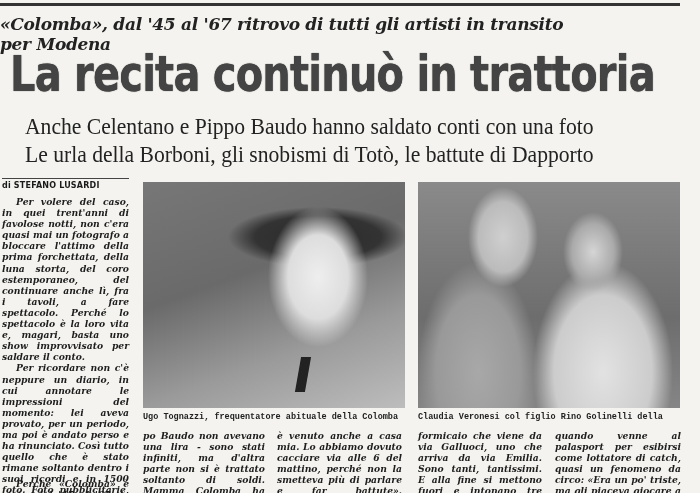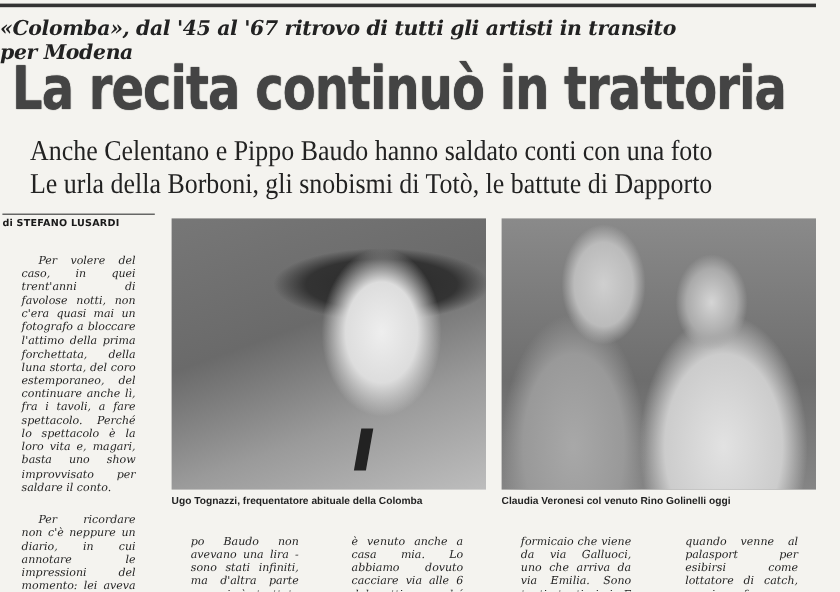--- a/index.html
+++ b/index.html
@@ -33,40 +33,40 @@
 
   .byline-rule { position:absolute; left:2px; top:178px; width:127px; height:1px; background:#444; }
   .byline {
     position:absolute; left:2px; top:181px; width:127px; 
     font-family:"DejaVu Sans", sans-serif; font-size:8px; font-weight:bold; letter-spacing:0.2px;
   }
   .col {
     position:absolute; font-family:"DejaVu Serif", serif; font-style:italic;
     font-size:9.2px; line-height:11.1px; text-align:justify; color:#1d1d1d;
   }
-  .col p { margin:16px; text-indent:14px; }
+  .col p { margin:0; text-indent:14px;font-weight:bold; }
   .col1a { left:2px; top:196px; width:127px; }
   .col1b { left:2px; top:478px; width:127px; }
 
   .photo { position:absolute; overflow:hidden; }
   .photo1 { left:143px; top:182px; width:262px; height:226px;
     background: radial-gradient(ellipse 50px 70px at 175px 95px, #eee 0%, #ddd 60%, rgba(0,0,0,0) 100%),
                 radial-gradient(ellipse 90px 30px at 175px 55px, #2a2a2a 0%, #333 70%, rgba(0,0,0,0) 100%),
                 linear-gradient(160deg, #777 0%, #6a6a6a 40%, #9a9a9a 70%, #bdbdbd 100%);
   }
   .photo2 { left:418px; top:182px; width:262px; height:226px;
     background: radial-gradient(ellipse 35px 50px at 85px 55px, #cfcfcf 0%, #bbb 70%, rgba(0,0,0,0) 100%),
                 radial-gradient(ellipse 30px 40px at 175px 70px, #d5d5d5 0%, #aaa 70%, rgba(0,0,0,0) 100%),
                 radial-gradient(ellipse 60px 110px at 60px 190px, #a8a8a8 0%, #999 70%, rgba(0,0,0,0) 100%),
                 radial-gradient(ellipse 70px 110px at 185px 190px, #e2e2e2 0%, #ccc 70%, rgba(0,0,0,0) 100%),
                 linear-gradient(180deg, #8a8a8a 0%, #6d6d6d 60%, #858585 100%);
   }
   .tie { position:absolute; left:155px; top:175px; width:10px; height:35px; background:#222; transform:skewX(-10deg); }
   .caption {
-    position:absolute; font-family:Liberation Sans, sans-serif; font-size:8.5px; font-weight:bold; color:#222; white-space:nowrap;
+    position:absolute; font-family:Liberation Mono, monospace; font-size:8.5px; font-weight:bold; color:#222; white-space:nowrap;
   }
   .cap1 { left:143px; top:412px; }
   .cap2 { left:418px; top:412px; }
 
   .col2 { left:143px; top:430px; width:122px; }
   .col3 { left:277px; top:430px; width:125px; }
   .col4 { left:418px; top:430px; width:124px; }
   .col5 { left:555px; top:430px; width:126px; }
   .col2 p, .col3 p, .col4 p, .col5 p { text-indent:0; }
 </style>
@@ -89,21 +89,21 @@
 <div class="col col1b">
   <p>Perché «Colomba» è stata, dal '45 al '67, la dépendance del</p>
 </div>
 
 <div class="photo photo1">
   <div class="tie"></div>
 </div>
 <div class="caption cap1">Ugo Tognazzi, frequentatore abituale della Colomba</div>
 
 <div class="photo photo2"></div>
-<div class="caption cap2">Claudia Veronesi col venuto Rino Golinelli oggi</div>
+<div class="caption cap2">Claudia Veronesi col figlio Rino Golinelli della</div>
 
 <div class="col col2">
     <p>po Baudo non avevano una lira - sono stati infiniti, ma d'altra parte non si è trattato soltanto di soldi. Mamma Colomba ha difeso le soubrettine dai playboy occasionali, le star dai fans, gli anarchici dalla questura, tutti gli</p>
   </div>
 <div class="col col3">
     <p>è venuto anche a casa mia. Lo abbiamo dovuto cacciare via alle 6 del mattino, perché non la smetteva più di parlare e far battute». L'avventura più inverosimile Mamma-Colomba l'ebbe all'inizio degli anni Sessanta,</p>
   </div>
 <div class="col col4">
     <p>formicaio che viene da via Galluoci, uno che arriva da via Emilia. Sono tanti, tantissimi. E alla fine si mettono fuori e intonano tre canzoni. E poi, tutti in coro, ripetono: «viva, viva, viva Colomba».</p>
   </div>

